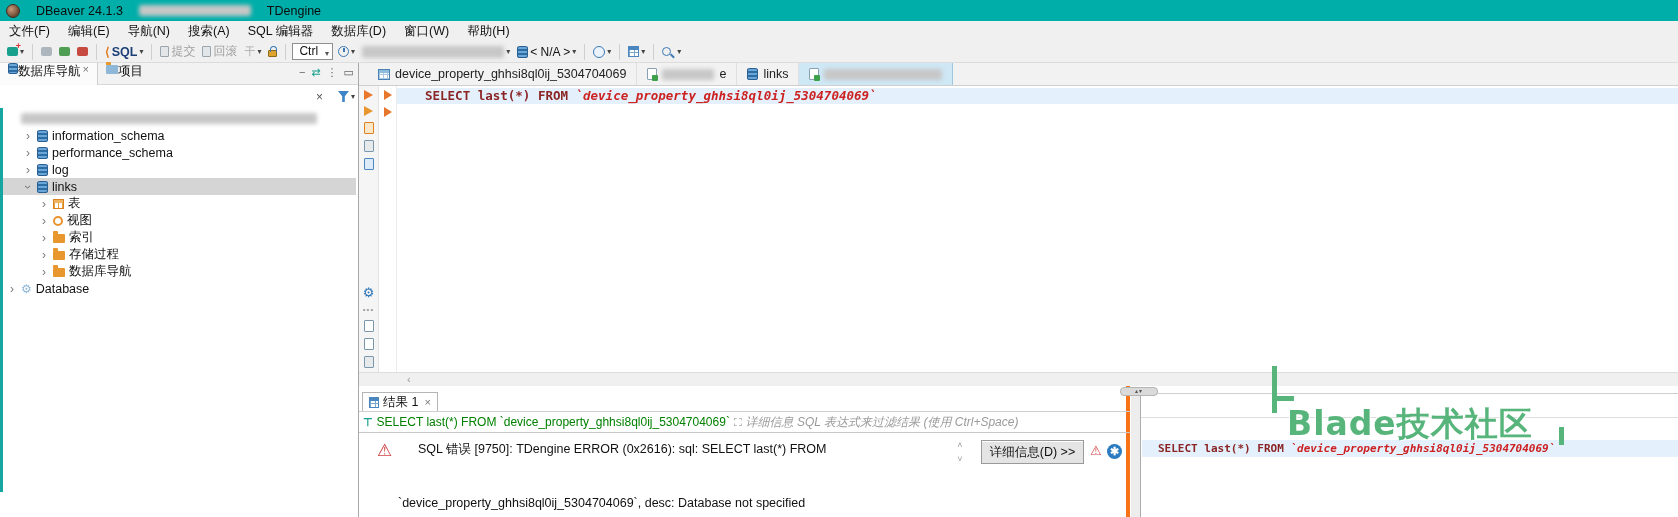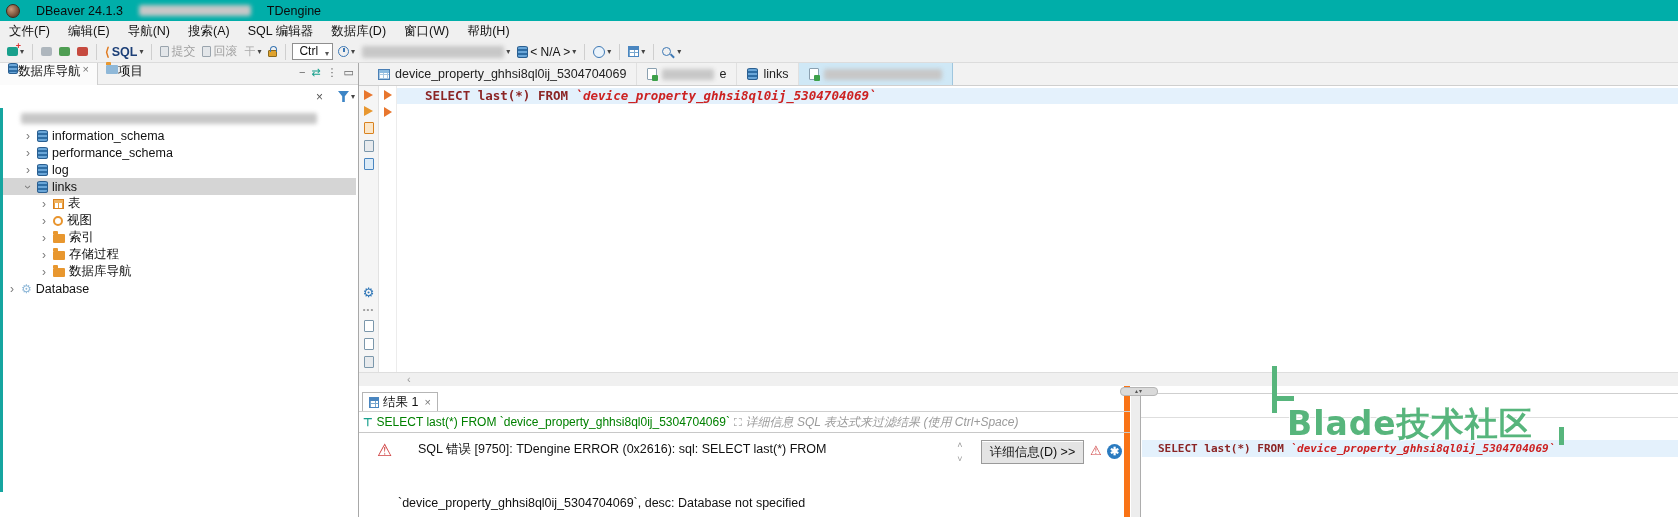--- a/index.html
+++ b/index.html
@@ -104,21 +104,21 @@
   #eruler { position:absolute; left:20px; top:0; width:18px; height:286px; background:#fff; border-right:1px solid #ececec; }
   .rmark { position:absolute; left:5px; width:0; height:0; border-left:8px solid #e8762d; border-top:5px solid transparent; border-bottom:5px solid transparent; }
   #eline { position:absolute; left:38px; top:2px; width:1281px; height:16px; background:#e4f1fc; font-family:"DejaVu Sans Mono", monospace; font-size:12.5px; font-weight:bold; line-height:16px; white-space:pre; padding-left:28px; }
   .sql-kw { color:#8b2525; }
   .sql-tbl { color:#cc2222; font-style:italic; }
   #ehscroll { position:absolute; left:0; top:286px; width:1319px; height:14px; background:#f0f0f0; border-top:1px solid #dedede; }
   #ehscroll .larr { position:absolute; left:48px; top:0px; color:#9a9a9a; font-size:11px; }
   #splitter { left:1120px; top:387px; width:38px; height:9px; background:#dadada; border:1px solid #b5b5b5; border-radius:4px; text-align:center; line-height:6px; font-size:6px; color:#555; letter-spacing:1px; z-index:5; }
 
   
-  #results { left:359px; top:386px; width:771px; height:131px; background:#fff; border-right:6px solid #f97316; font-size:12.5px; }
+  #results { left:359px; top:386px; width:771px; height:131px; background:#fff; border-right:4px solid #f97316; font-size:12.5px; }
   #res-tab { position:absolute; left:3px; top:6px; height:19px; display:flex; align-items:center; gap:4px; background:#fff; border:1px solid #b5b5b5; border-bottom:none; padding:0 6px; }
   #res-tabline { position:absolute; left:0; top:25px; width:771px; height:1px; background:#cfcfcf; }
   #res-filter { position:absolute; left:0; top:26px; width:771px; height:21px; border-bottom:1px solid #c8c8c8; display:flex; align-items:center; gap:4px; padding-left:4px; }
   .i-filter-t { color:#18a08c; font-weight:bold; font-size:11px; }
   #filter-sql { color:#008000; font-size:12px; white-space:nowrap; }
   .i-expand { color:#888; font-size:11px; }
   #filter-ph { color:#9a9a9a; font-style:italic; font-size:12px; white-space:nowrap; }
   .i-warn { color:#d04545; font-size:17px; line-height:17px; }
   .i-warn.small { font-size:13px; line-height:13px; }
   #err-l1 { position:absolute; left:39px; top:55px; white-space:nowrap;margin-left:20px; }

